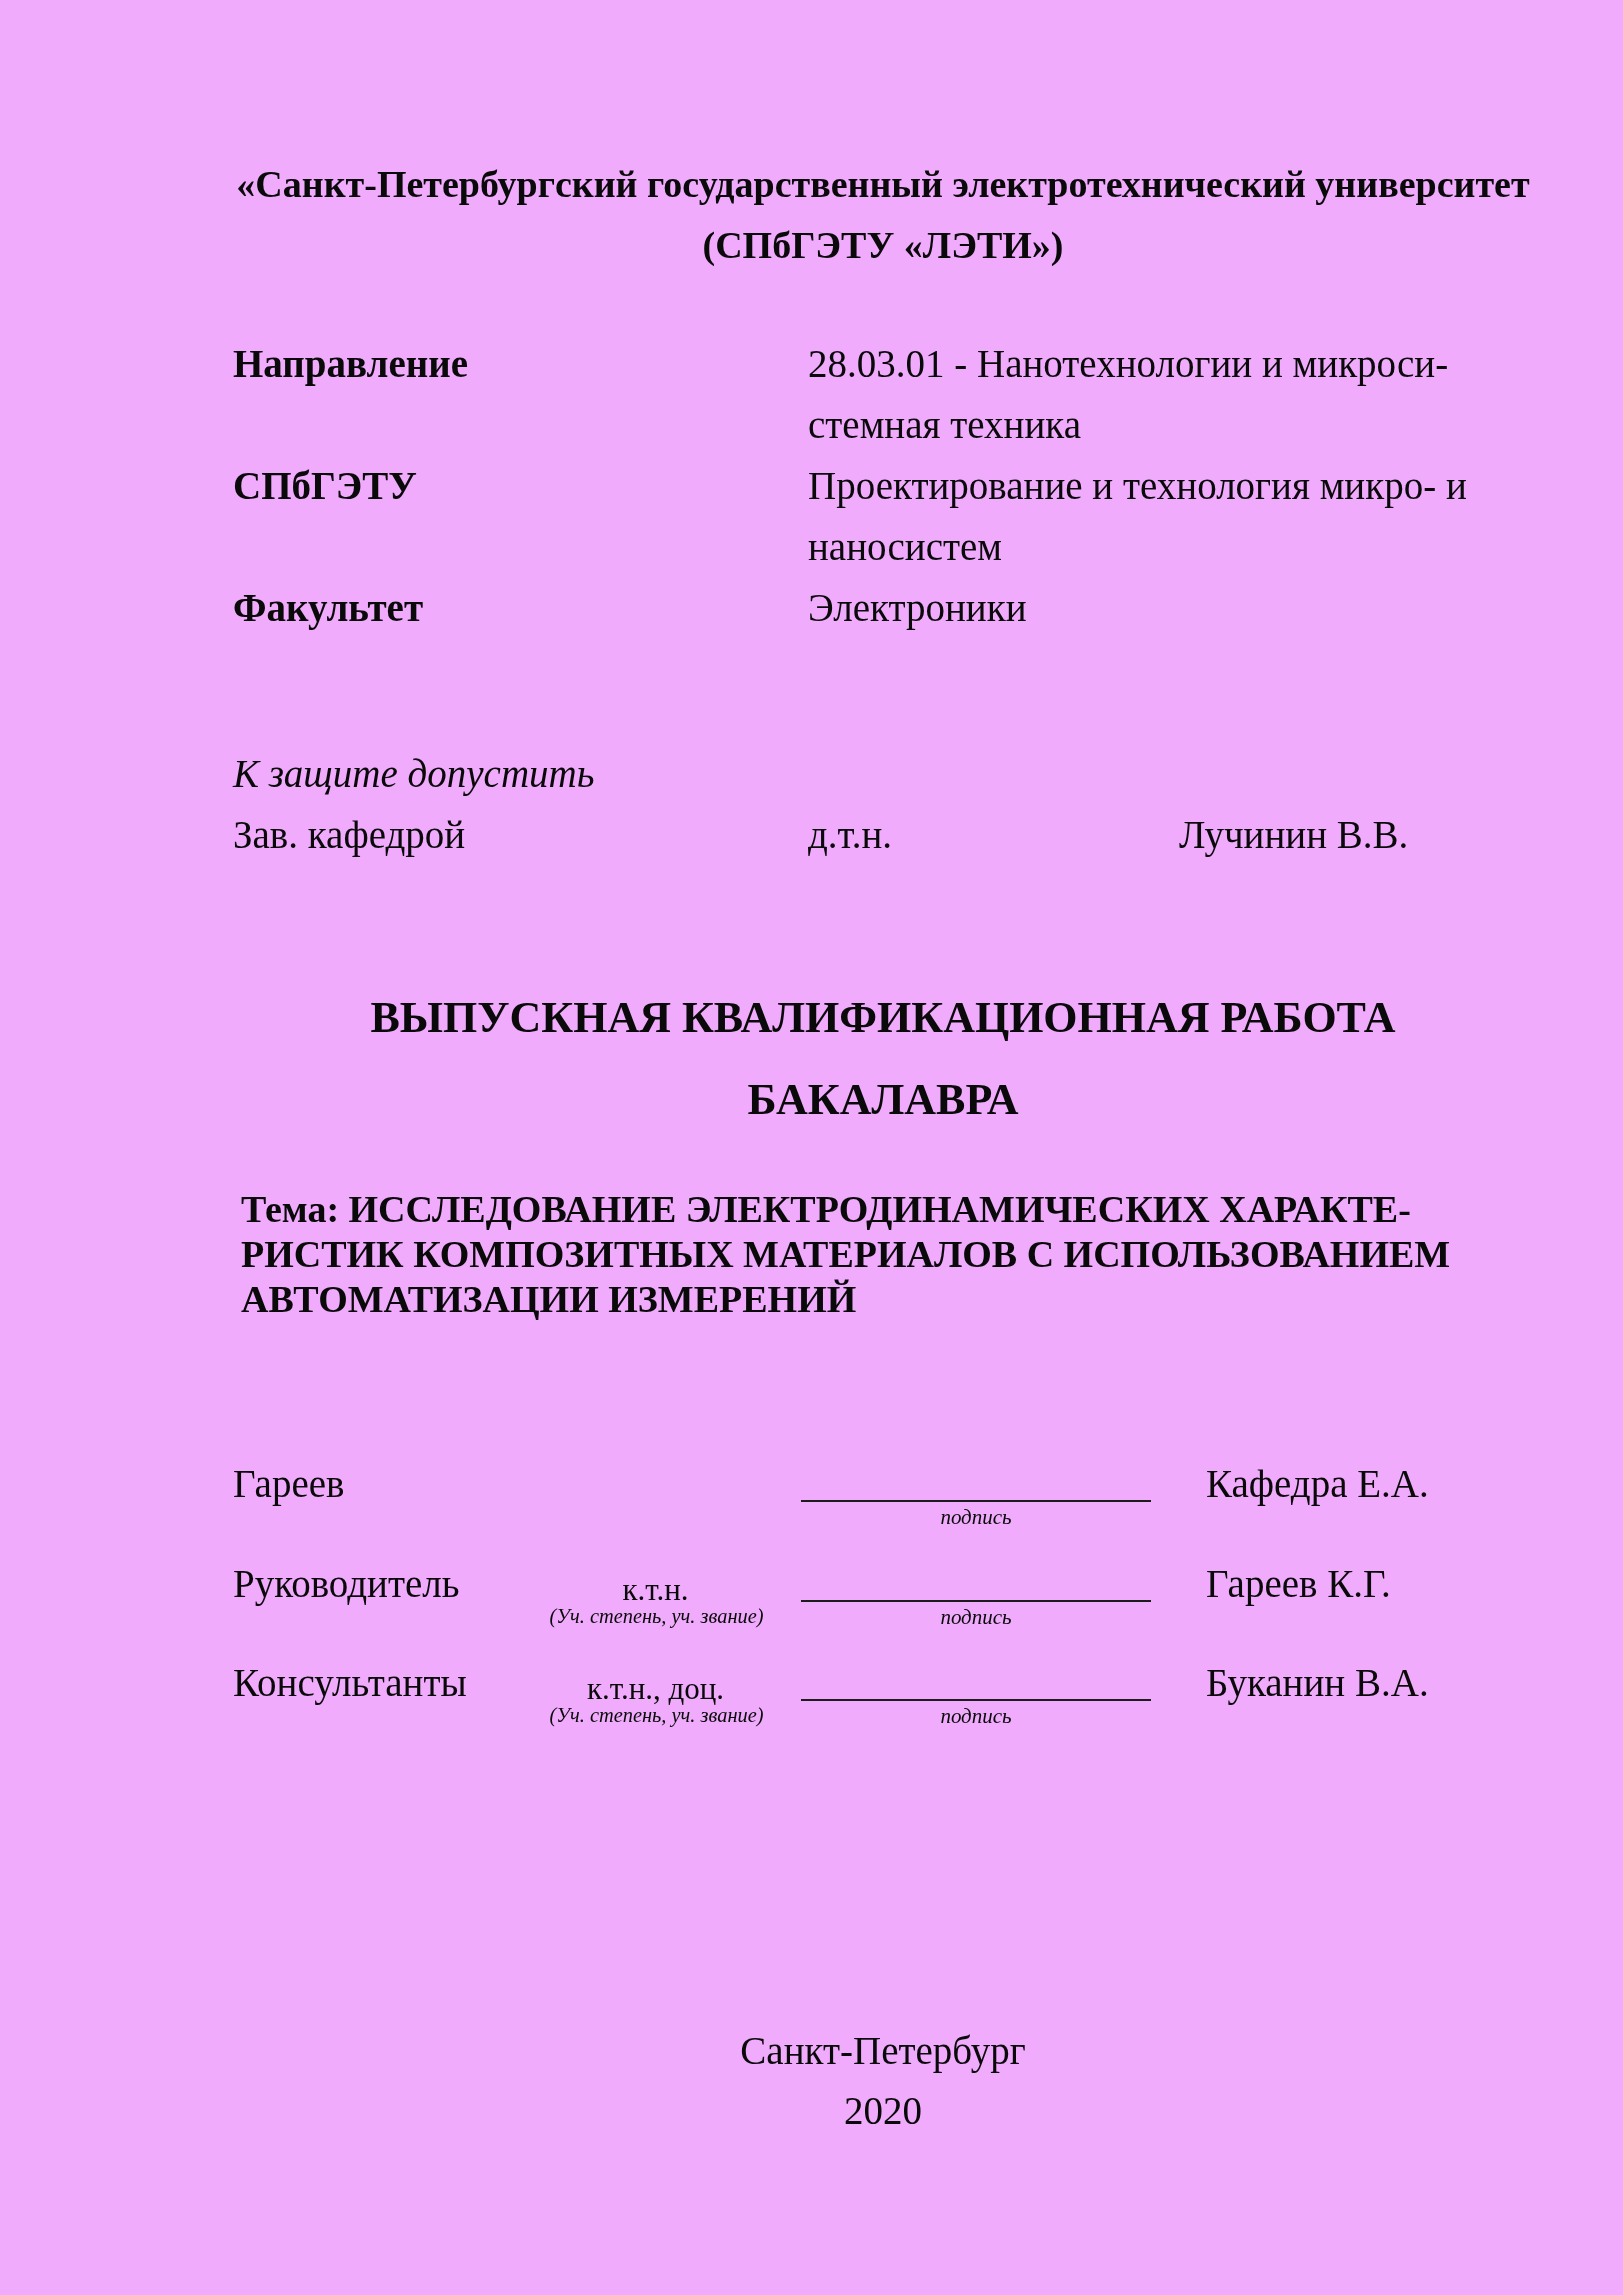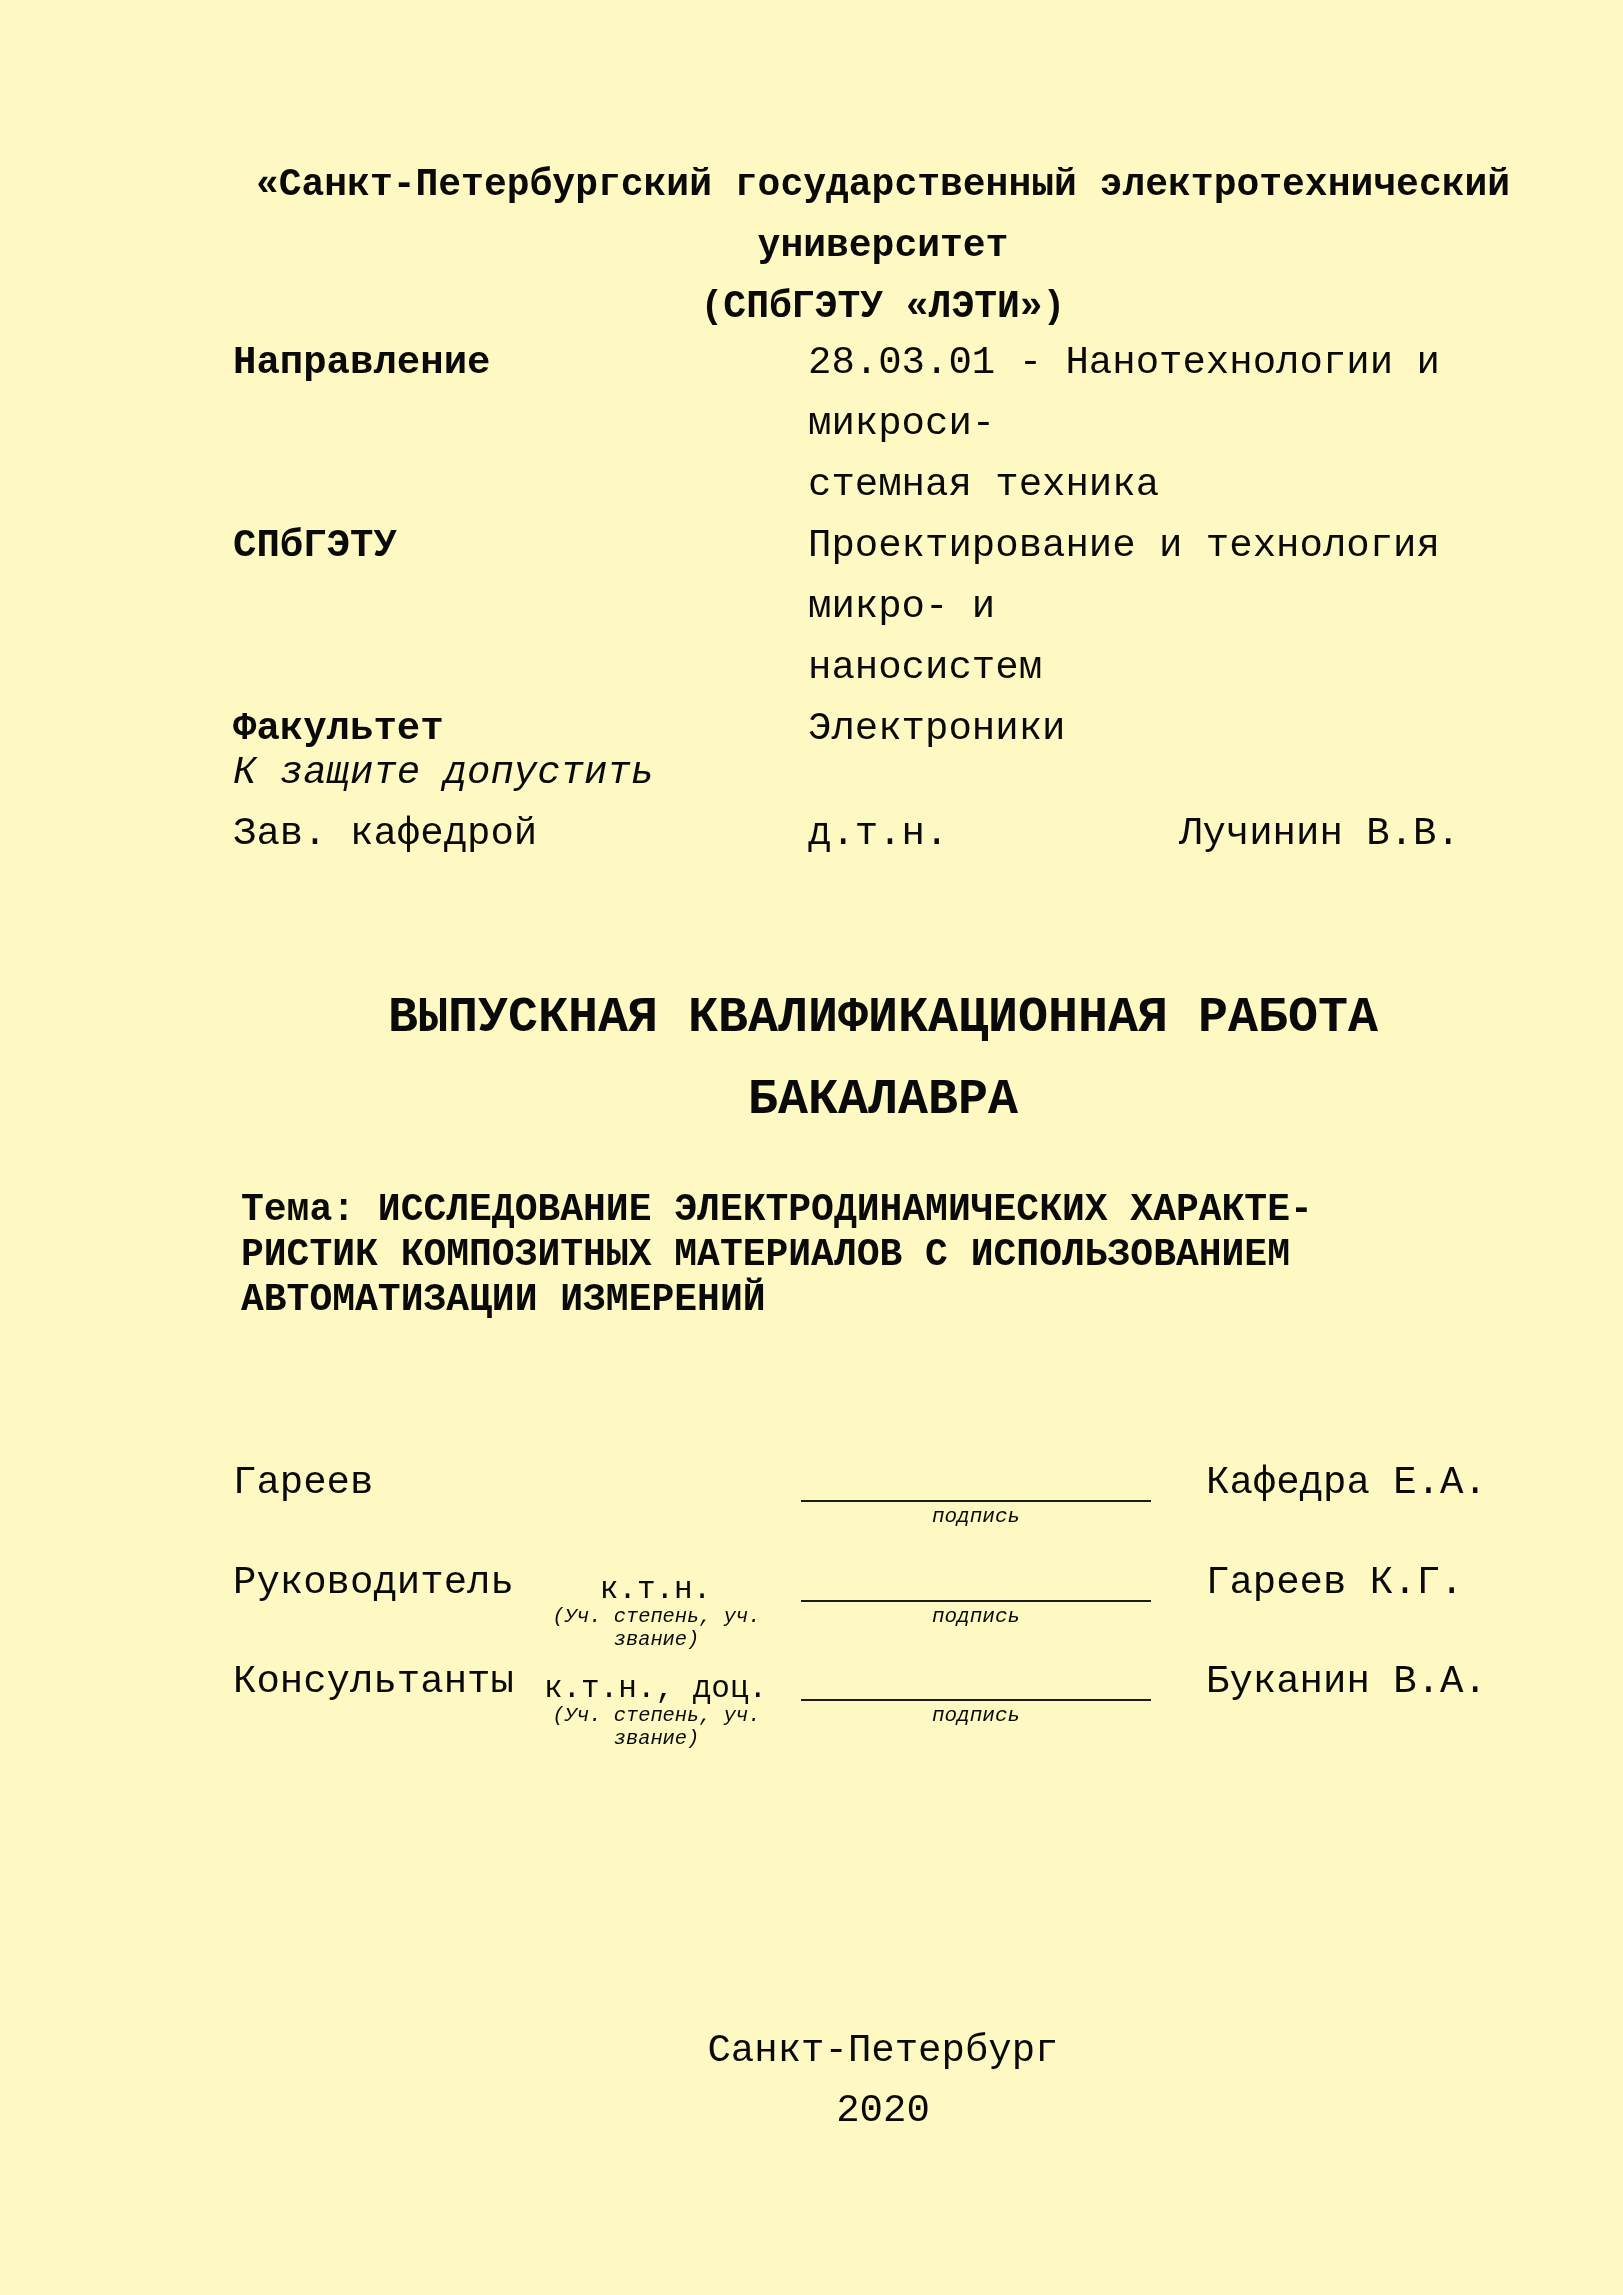--- a/index.html
+++ b/index.html
@@ -1,21 +1,21 @@
 <!DOCTYPE html>
 <html style="font-size:12.6px"><head>
 <meta charset="utf-8">
 <style>
   html,body { margin:0; padding:0; background:#ffffff; }
   .page {
     position:relative;
     width:1623px;
     height:2295px;
-    background:#fef9c3;
-    font-family:Liberation Mono, monospace;
+    background:#f0abfc;
+    font-family:Liberation Serif, serif;
     color:#0a0a0a;
     overflow:hidden;
   }
   
   .header {
     position:absolute; top:154px; left:233px; width:1300px;
     text-align:center; font-weight:bold;
     font-size:38px; line-height:61px;
   }
   
@@ -33,21 +33,21 @@
   }
   .admission-allow { font-style:italic; }
   .admission-row { position:relative; height:61px; }
   .adm-role   { position:absolute; left:0; }
   .adm-degree { position:absolute; left:575px; }
   .adm-name   { position:absolute; left:946px; }
   
   .work-title {
     position:absolute; top:977px; left:233px; width:1300px;
     text-align:center; font-weight:bold;
-    font-size:50px; line-height:82px;
+    font-size:44px; line-height:82px;
   }
   
   .theme {
     position:absolute; top:1187px; left:241px; width:1300px;
     text-align:left; font-weight:bold;
     font-size:38px; line-height:45px;
     white-space:pre-line;
   }
   
   .sig-row { position:absolute; left:233px; width:1300px; height:102px; font-size:39px; }

